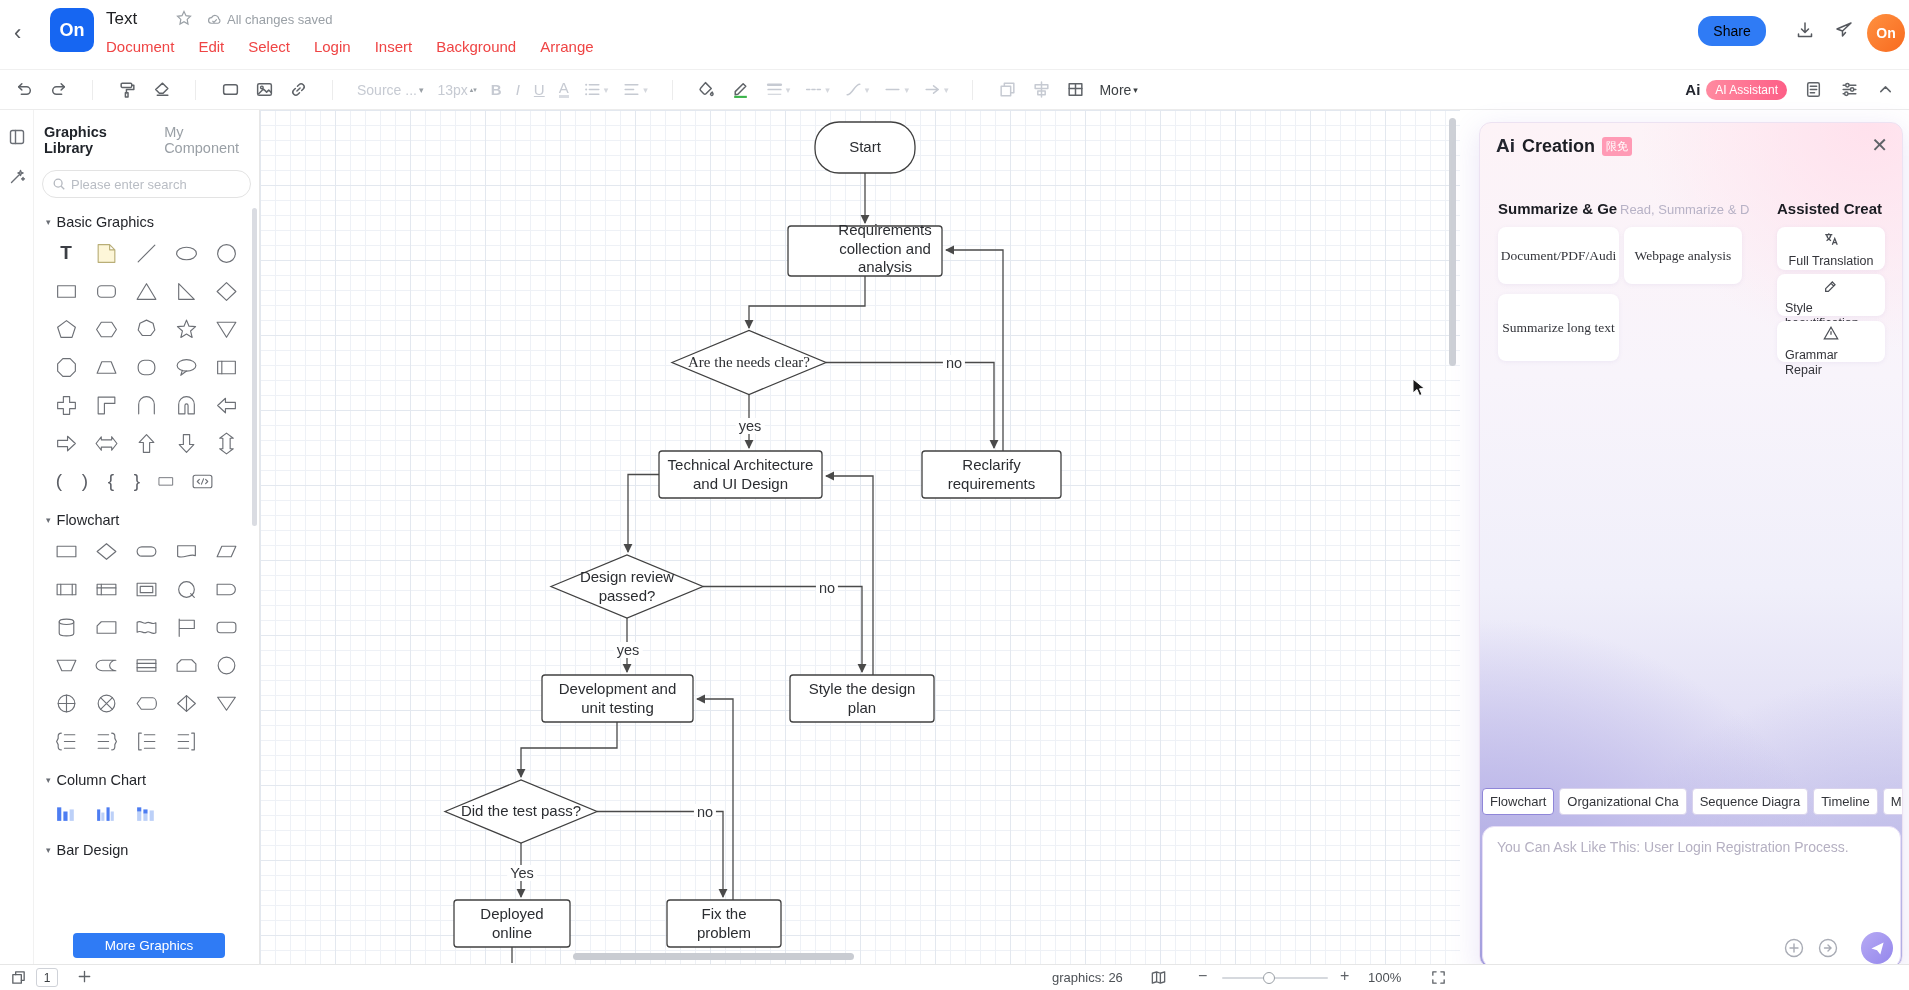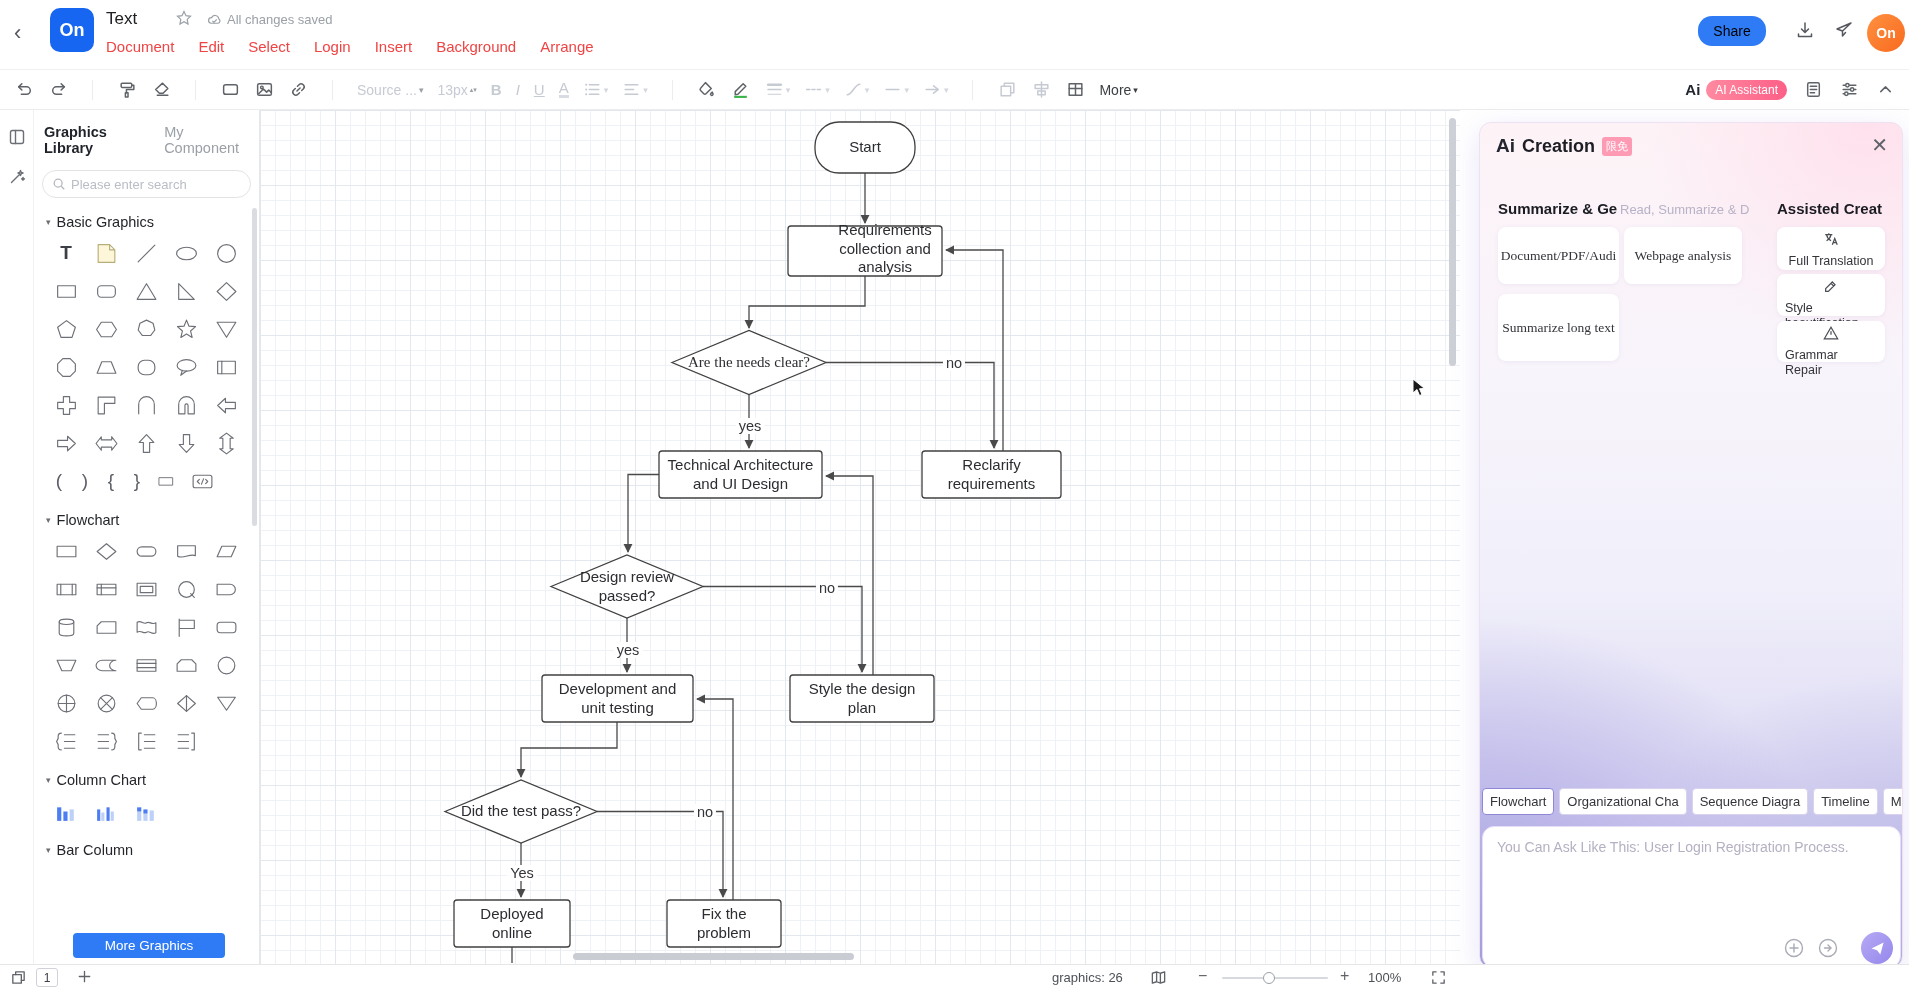--- a/index.html
+++ b/index.html
@@ -748,21 +748,21 @@
             <rect x="3" y="8" width="4" height="4" fill="#4d7df2"></rect>
             <rect x="9" y="14" width="4" height="7" fill="#bcd0f8"></rect>
             <rect x="9" y="10" width="4" height="4" fill="#4d7df2"></rect>
             <rect x="15" y="11" width="4" height="10" fill="#bcd0f8"></rect>
           </svg>
         </div>
     </div>
 
     <div class="sec-hd">
         <span class="tri">▾</span>
-        <span>Bar Column</span>
+        <span>Bar Design</span>
       </div>
 
     <button class="more-btn">More Graphics</button>
     <div class="sb-scroll"></div>
   </div>
 
   <div id="canvas">
     <svg id="flow" width="1200" height="854" viewBox="0 0 1200 854">
       <defs>
         <marker id="arr" viewBox="0 0 10 10" refX="9" refY="5" markerWidth="7" markerHeight="7" orient="auto-start-reverse">

